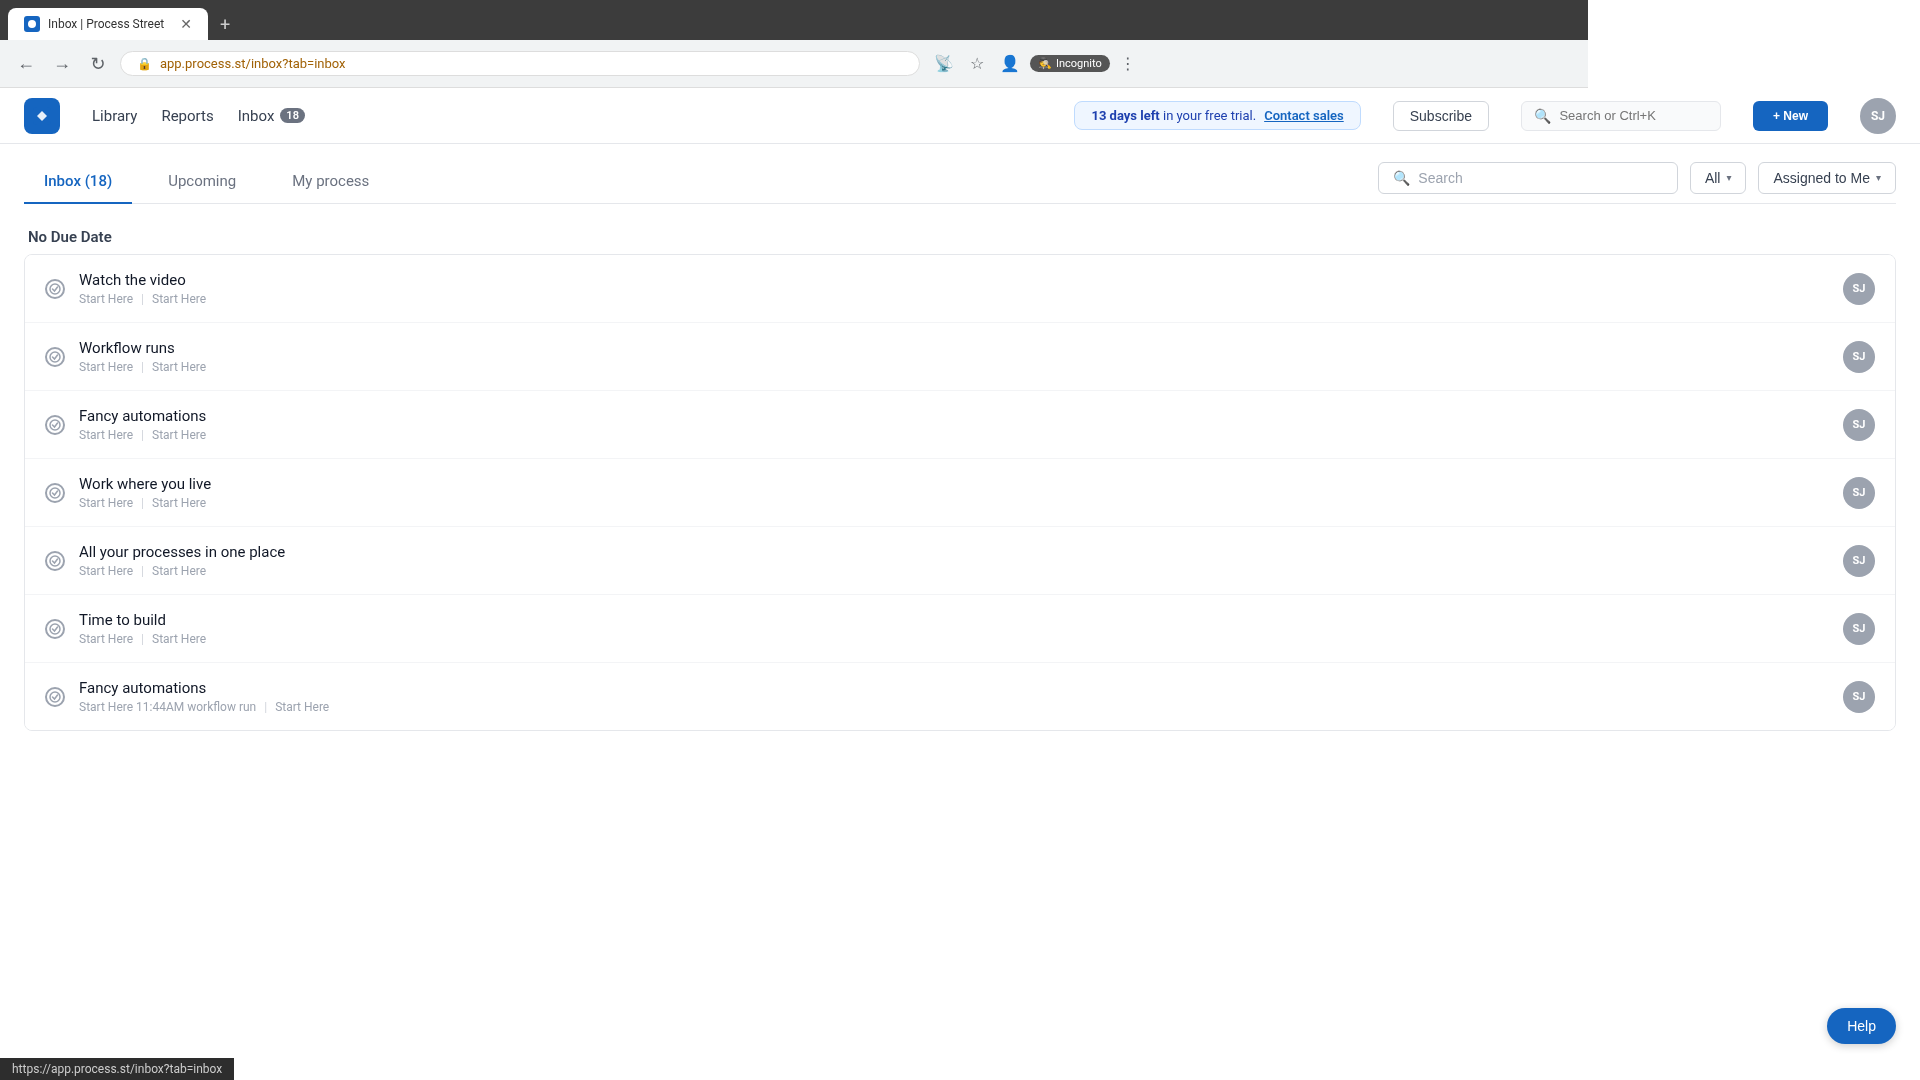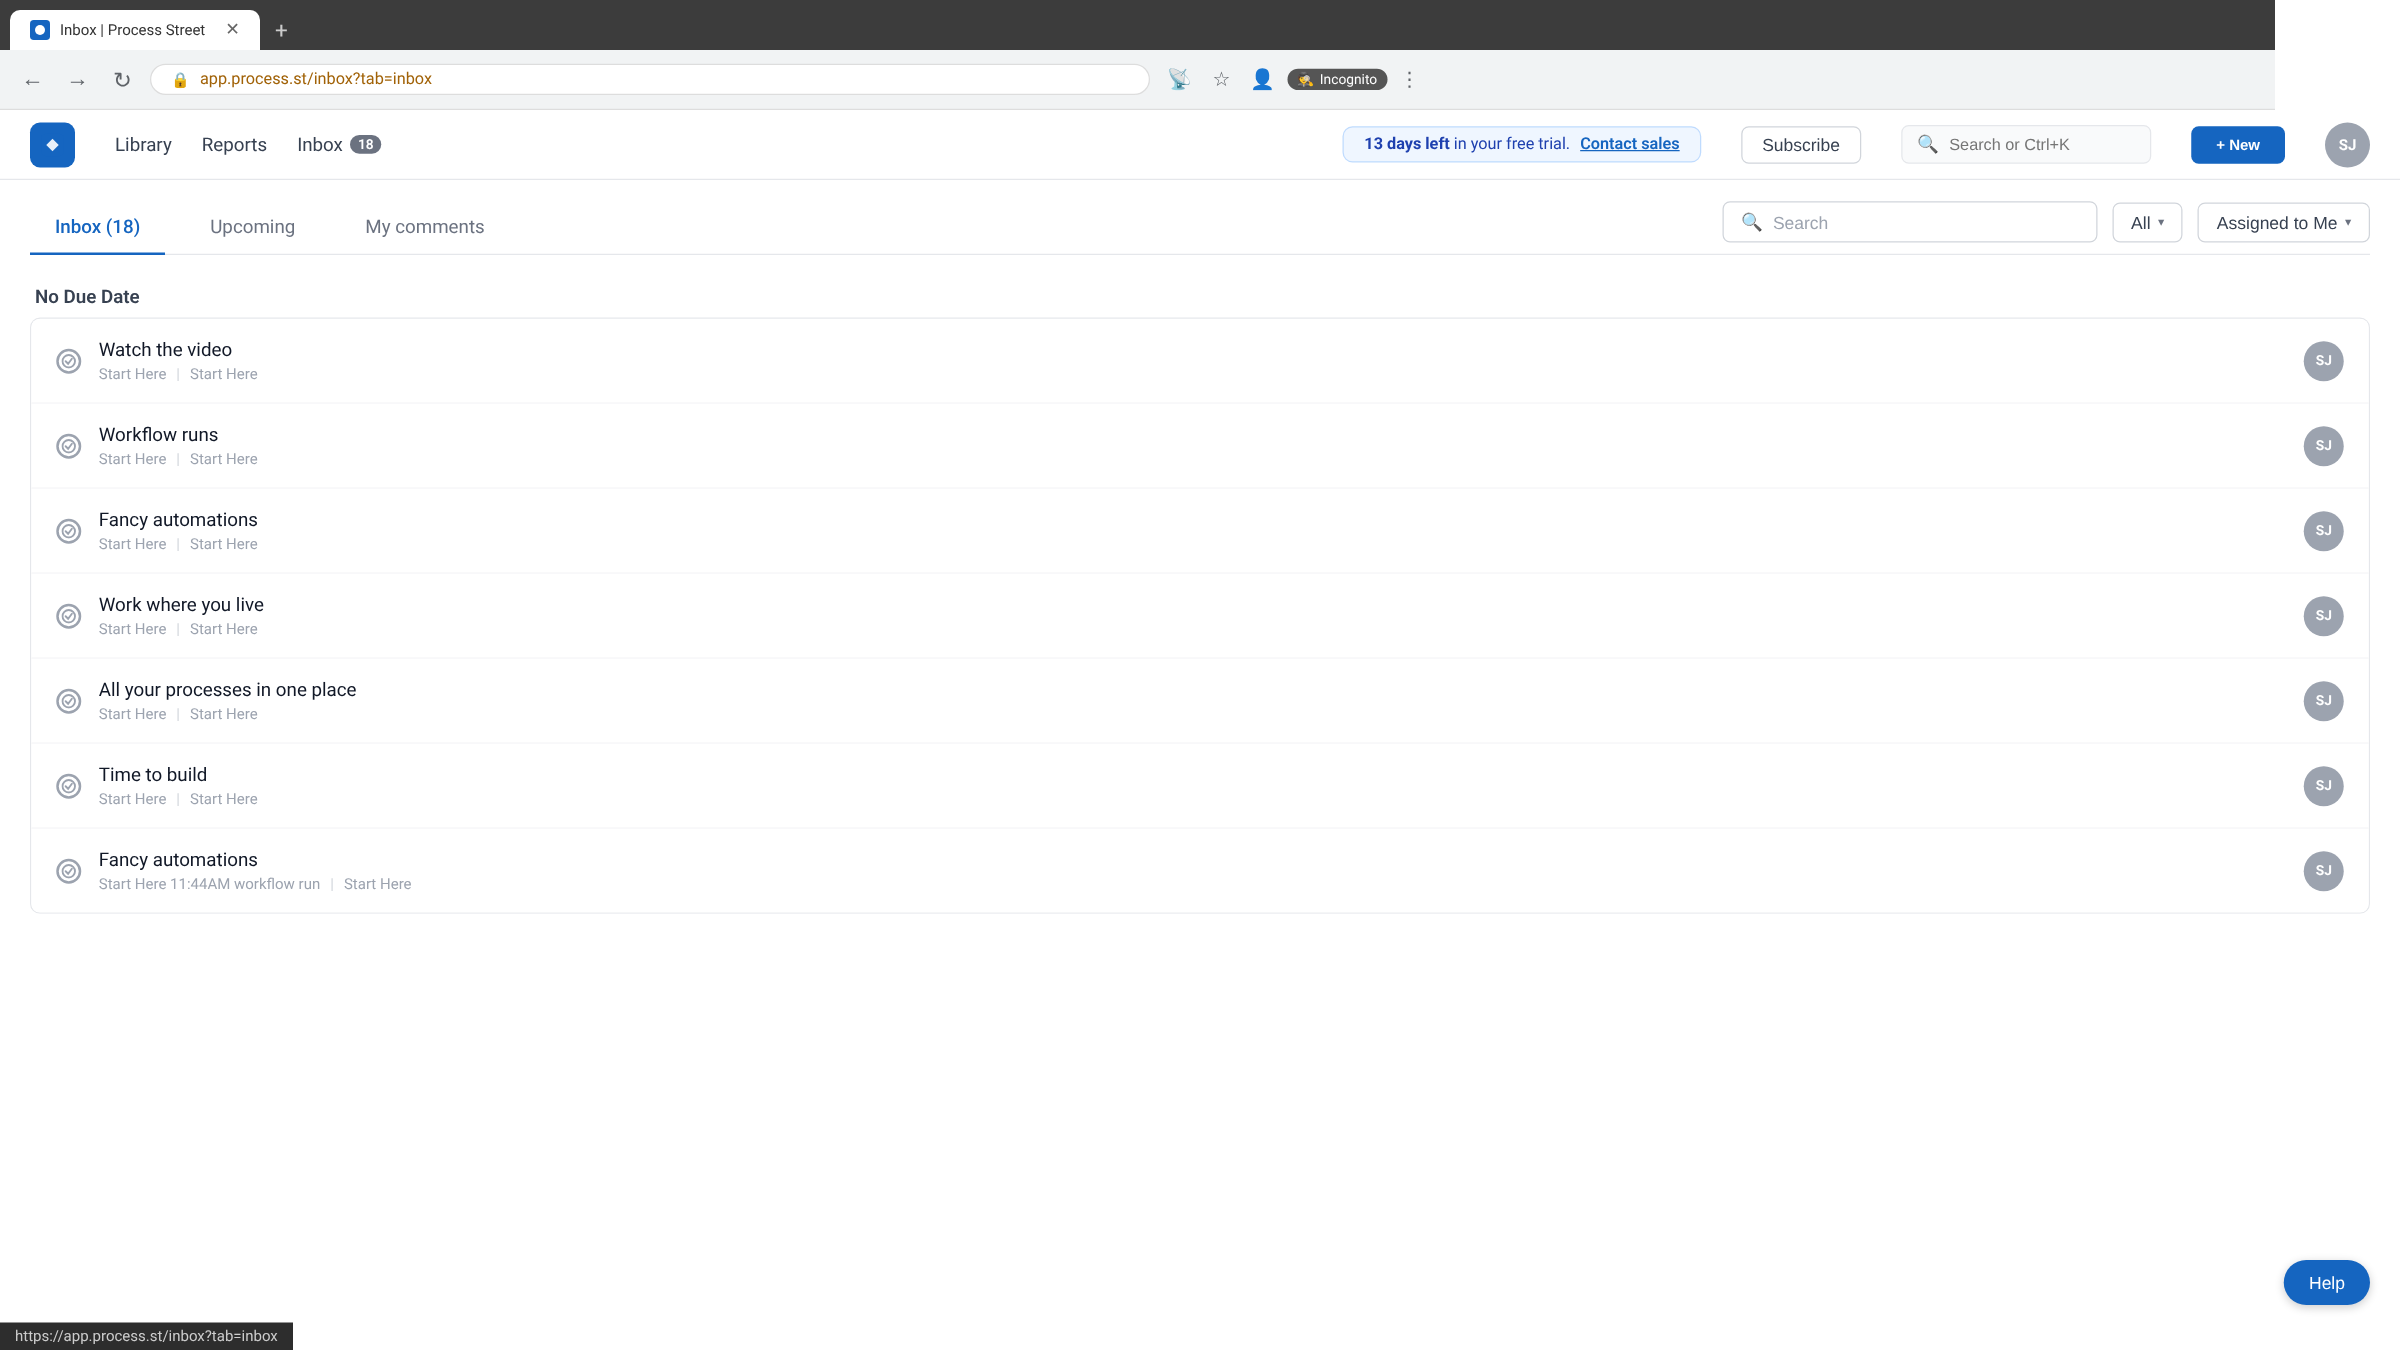--- a/index.html
+++ b/index.html
@@ -1,19 +1,19 @@
 <!DOCTYPE html>
 <html><head>
   <meta charset="utf-8">
   <style>
     * { box-sizing: border-box; margin: 0; padding: 0; }
     body { font-family: -apple-system, BlinkMacSystemFont, 'Segoe UI', Roboto, sans-serif; background: #fff; color: #1a1a2e; font-size: 14px; }
 
     
-    .browser-chrome { background: #2d2d2d; width: 1820px; }
+    .browser-chrome { background: #2d2d2d; width: 1588px; }
     .browser-tab-bar { background: #3c3c3c; display: flex; align-items: center; padding: 8px 8px 0; height: 40px; gap: 4px; }
     .browser-tab { background: #fff; border-radius: 8px 8px 0 0; padding: 6px 16px; display: flex; align-items: center; gap: 8px; font-size: 13px; color: #333; min-width: 200px; height: 32px; }
     .browser-tab .favicon { width: 16px; height: 16px; background: #1565c0; border-radius: 3px; display: flex; align-items: center; justify-content: center; }
     .browser-tab .tab-title { flex: 1; font-size: 12px; color: #333; white-space: nowrap; overflow: hidden; text-overflow: ellipsis; }
     .browser-tab .close-btn { color: #666; font-size: 14px; cursor: pointer; line-height: 1; }
     .new-tab-btn { color: #ccc; font-size: 18px; padding: 4px 8px; cursor: pointer; }
     .browser-nav { background: #f1f3f4; display: flex; align-items: center; padding: 6px 12px; gap: 8px; height: 48px; border-bottom: 1px solid #ddd; }
     .nav-btn { color: #5f6368; cursor: pointer; font-size: 18px; padding: 4px; border-radius: 50%; width: 28px; height: 28px; display: flex; align-items: center; justify-content: center; background: none; border: none; }
     .address-bar { flex: 1; background: #fff; border: 1px solid #ddd; border-radius: 20px; padding: 4px 16px; font-size: 13px; color: #333; display: flex; align-items: center; gap: 8px; max-width: 800px; }
     .address-bar .lock-icon { color: #5f6368; font-size: 12px; }
@@ -142,21 +142,21 @@
   <button class="new-btn">+ New</button>
 
   <div class="user-avatar">SJ</div>
 </div>
 
 <div class="page-content">
 
   <div class="tabs-bar">
     <div class="tab active">Inbox (18)</div>
     <div class="tab">Upcoming</div>
-    <div class="tab">My comments</div>
+    <div class="tab">My process</div>
 
     <div class="tab-filters">
       <div class="search-filter">
         <span>🔍</span>
         <input type="text" placeholder="Search" style="">
       </div>
       <button class="filter-btn">
         <span>All</span>
         <span class="filter-chevron">▾</span>
       </button>

